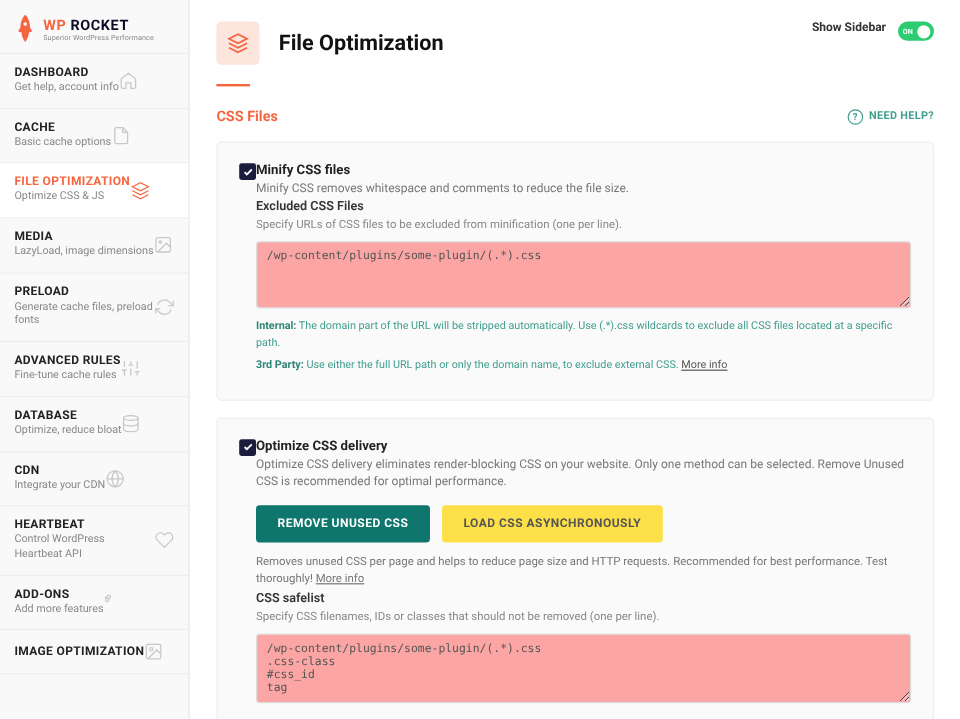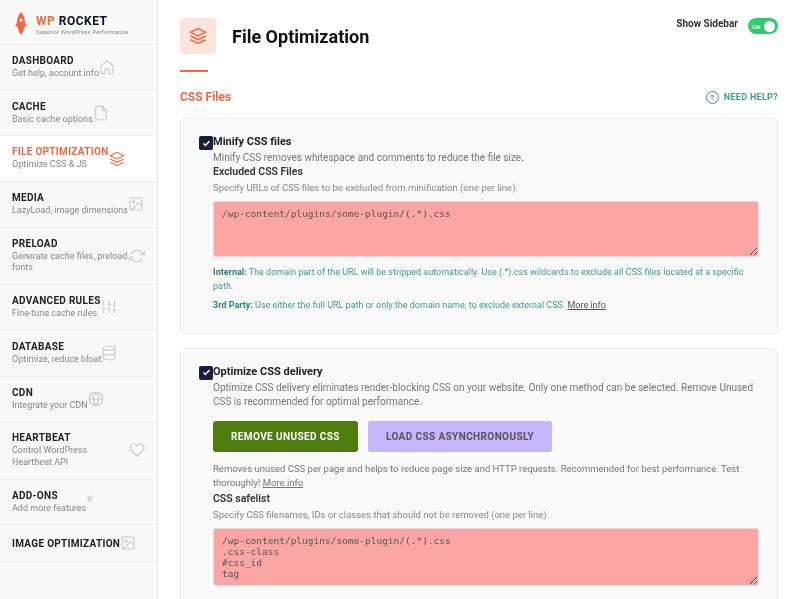--- a/index.html
+++ b/index.html
@@ -49,22 +49,22 @@
   .opt-desc{font-size:10px;color:#777;line-height:1.4}
   .sub{margin-top:0}
   .sub-title{font-size:10.5px;font-weight:600;color:#333;margin-bottom:4px}
   .sub-desc{font-size:9.5px;color:#888;margin-bottom:8px}
   .ta{width:100%;min-height:56px;border:1px solid #ddd;border-radius:3px;padding:6px 8px;font-family:Menlo,Consolas,monospace;font-size:9.5px;color:#555;resize:vertical;background:#fca5a5}
   .hint{font-size:9px;line-height:1.5;margin-top:6px;color:#409e8f}
   .hint b{color:#2e8576}
   .hint .link{color:#555;text-decoration:underline;cursor:pointer}
   .btns{display:flex;gap:10px;margin:12px 0 10px}
   .btn{padding:10px 18px;border-radius:3px;font-size:10px;font-weight:700;letter-spacing:.4px;border:none;cursor:pointer}
-  .btn-primary{background:#4d7c0f;color:#fff}
-  .btn-secondary{background:#c4b5fd;color:#555}
+  .btn-primary{background:#0f766e;color:#fff}
+  .btn-secondary{background:#fde047;color:#555}
   .note{font-size:9.5px;color:#777;line-height:1.5;margin-bottom:2px}
   .note .link{text-decoration:underline;cursor:pointer}
 </style>
 </head>
 <body>
 
 <div class="app">
   <aside class="sidebar">
     <div class="logo">
       <svg class="logo-icon" viewBox="0 0 18 24">

